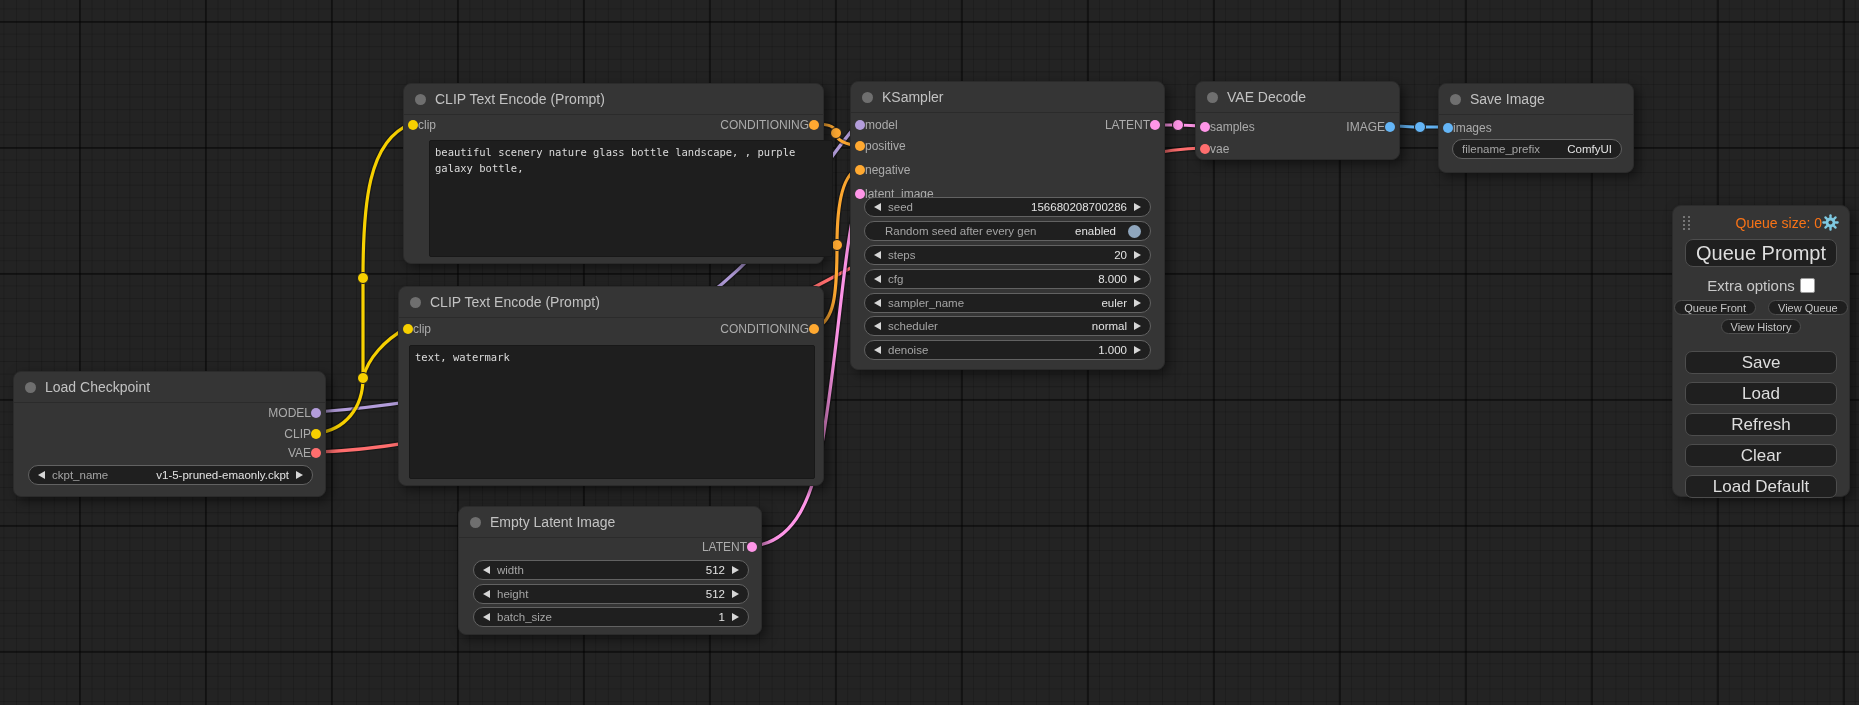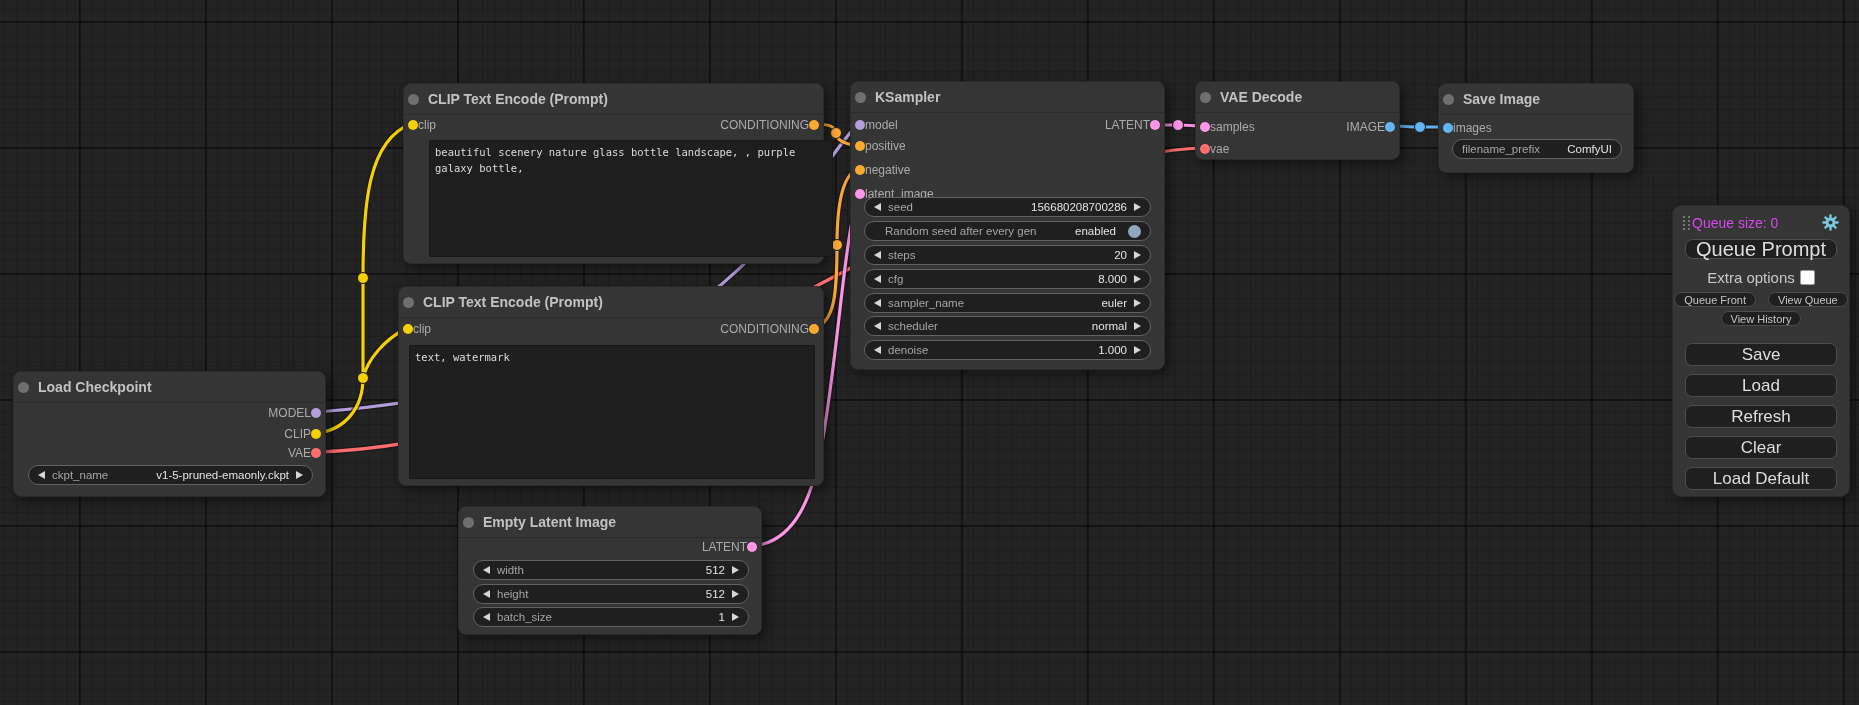--- a/index.html
+++ b/index.html
@@ -22,22 +22,22 @@
   .w-clip{stroke:var(--c-clip);stroke-width:3.2px;}
   .w-vae{stroke:var(--c-vae);stroke-width:3.2px;}
   .w-cond{stroke:var(--c-conditioning);stroke-width:3.2px;}
   .w-latent{stroke:var(--c-latent);stroke-width:3.2px;}
   .w-image{stroke:var(--c-image);stroke-width:3.2px;} .r-clip{fill:var(--c-clip);}
   .r-cond{fill:var(--c-conditioning);} .r-latent{fill:var(--c-latent);} .r-image{fill:var(--c-image);}
   circle.reroute{stroke:#1c1c1c;stroke-width:1;}
 
   .node{position:absolute;z-index:2;background:#353535;border:1px solid #2b2b2b;border-radius:8px;
         box-shadow:4px 4px 12px rgba(0,0,0,.5);box-sizing:border-box;}
-  .ntitle{display:flex;align-items:center;gap:9px;height:30px;padding:0 4px;font-size:14px;
-          color:#c2c2c2;border-bottom:1px solid #2b2b2b;border-radius:8px 8px 0 0;font-weight:bold;}
+  .ntitle{display:flex;align-items:center;gap:9px;height:30px;padding:0 11px;font-size:14px;
+          color:#c2c2c2;border-bottom:1px solid #2b2b2b;border-radius:8px 8px 0 0;}
   .cdot{width:11px;height:11px;border-radius:50%;background:#6f6f6f;flex:0 0 auto;}
   .prow{position:absolute;display:flex;align-items:center;font-size:12px;color:#ababab;height:18px;}
   .prow.in{left:4px;} .prow.out{right:4px;}
   .pdot{width:10px;height:10px;border-radius:50%;flex:0 0 auto;}
   .c-model{background:var(--c-model);} .c-clip{background:var(--c-clip);} .c-vae{background:var(--c-vae);}
   .c-cond{background:var(--c-conditioning);} .c-latent{background:var(--c-latent);} .c-image{background:var(--c-image);}
 
   .widget{position:absolute;box-sizing:border-box;height:20px;background:#1f1f1f;border:1px solid #626262;
           border-radius:10px;display:flex;align-items:center;gap:7px;padding:0 9px;font-size:11.5px;color:#a5a5a5;}
   .wval{margin-left:auto;color:#e3e3e3;}
@@ -46,29 +46,29 @@
   .toggle{width:13px;height:13px;border-radius:50%;background:#8fa6bd;margin-left:5px;flex:0 0 auto;}
 
   .ta{position:absolute;background:#1e1e1e;border:1px solid #181818;border-radius:2px;color:#dcdcdc;
       font-family:"DejaVu Sans Mono",monospace;font-size:10.5px;line-height:1.55;padding:3px 5px;
       white-space:pre-wrap;word-break:break-word;box-sizing:border-box;overflow:hidden;}
 
   .menu{position:absolute;z-index:3;left:1672px;top:205px;width:178px;height:292px;background:#353535;
         border:1px solid #2b2b2b;border-radius:9px;box-shadow:4px 4px 12px rgba(0,0,0,.5);box-sizing:border-box;
         padding-top:8px;}
   .mhead{display:flex;align-items:center;padding:0 10px;}
-  .mtitle{flex:1;text-align:left;font-size:14px;color:#d946ef;}
+  .mtitle{flex:1;text-align:right;font-size:14px;color:#f97316;}
   .drag-dots{position:relative;width:9px;height:15px;flex:0 0 auto;}
   .drag-dots::before{content:"";position:absolute;left:0;top:1px;width:2px;height:2px;border-radius:50%;background:#8d8d8d;
      box-shadow:0 4px 0 #8d8d8d,0 8px 0 #8d8d8d,0 12px 0 #8d8d8d,5px 0 0 #8d8d8d,5px 4px 0 #8d8d8d,5px 8px 0 #8d8d8d,5px 12px 0 #8d8d8d;}
   .gear{flex:0 0 auto;display:flex;}
   .gear-fill{fill:var(--c-gear);}
   .btn{background:#1f1f1f;border:1px solid #4d4d4d;color:#dedede;display:flex;align-items:center;justify-content:center;
        cursor:pointer;box-sizing:border-box;}
-  .btn-queue{height:20px;margin:8px 12px 0;border-radius:8px;font-size:20px;}
+  .btn-queue{height:28px;margin:8px 12px 0;border-radius:8px;font-size:20px;}
   .extra-row{display:flex;align-items:center;justify-content:center;gap:5px;margin-top:10px;font-size:15px;color:#c9c9c9;}
   .checkbox{width:13px;height:13px;background:#ffffff;border:1px solid #9a9a9a;border-radius:2px;}
   .srow{display:flex;justify-content:center;gap:12px;margin-top:6px;}
   .btn-small{height:15px;padding:0 9px;border-radius:9px;font-size:11px;color:#c6c6c6;}
   .btn-action{height:23px;margin:8px 12px 0;border-radius:7px;font-size:17px;}
   .btn-action.first{margin-top:17px;}
 </style>
 </head>
 <body>
 

